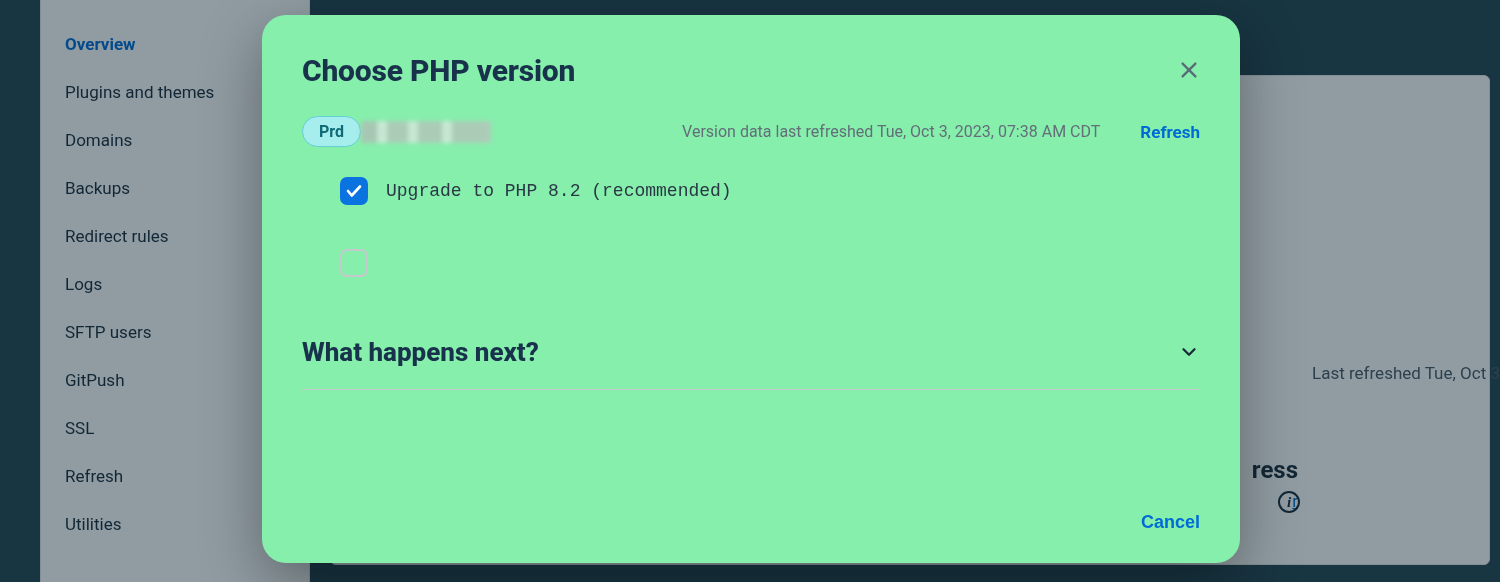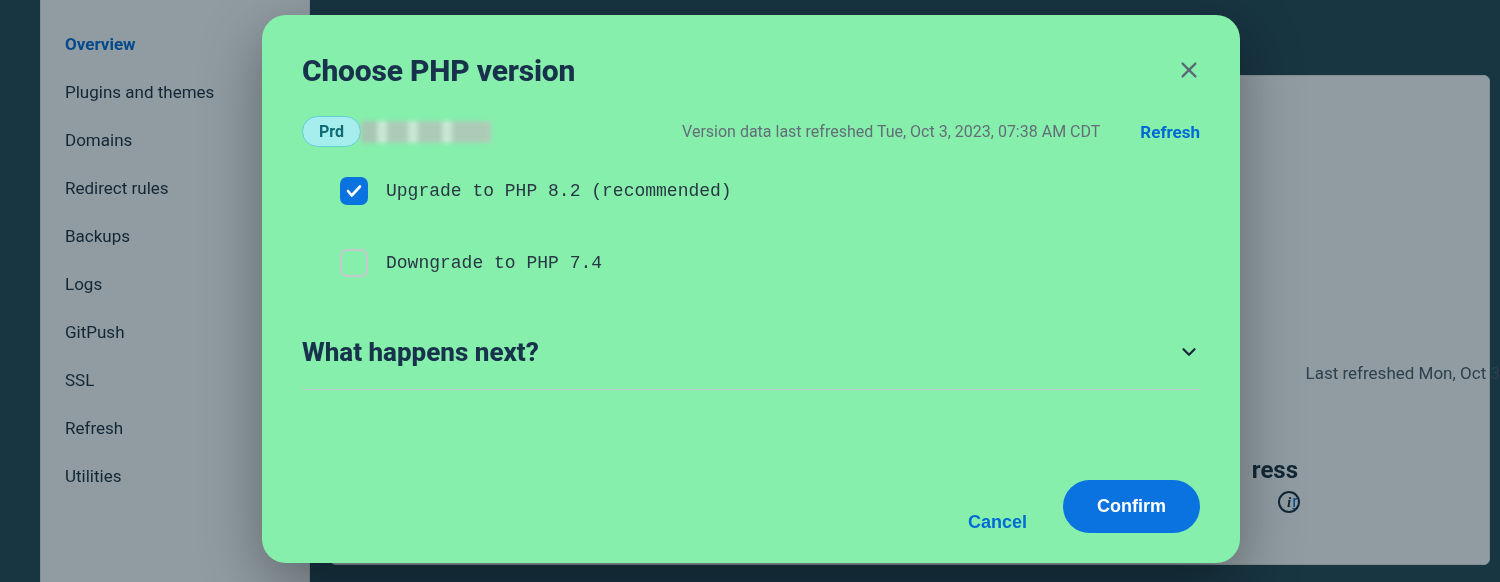--- a/index.html
+++ b/index.html
@@ -165,31 +165,32 @@
     cursor: pointer;
   }
 </style>
 </head>
 <body>
 
 <div class="sidebar">
   <div class="sidebar-item active">Overview</div>
   <div class="sidebar-item">Plugins and themes</div>
   <div class="sidebar-item">Domains</div>
+  <div class="sidebar-item">Backups</div>
   <div class="sidebar-item">Redirect rules</div>
-  <div class="sidebar-item">Backups</div>
   <div class="sidebar-item">Logs</div>
+  <div class="sidebar-item">SFTP users</div>
   <div class="sidebar-item">GitPush</div>
   <div class="sidebar-item">SSL</div>
   <div class="sidebar-item">Refresh</div>
   <div class="sidebar-item">Utilities</div>
 </div>
 
 <div class="bg-panel"></div>
-<div class="bg-refresh">Last refreshed Mon, Oct 3</div>
+<div class="bg-refresh">Last refreshed Tue, Oct 3</div>
 <div class="bg-ress">ress</div>
 <span class="bg-link">r</span>
 <span class="bg-info-icon">i</span>
 
 <div class="scrim"></div>
 
 <div class="modal">
   <div class="modal-header">
     <h1 class="modal-title">Choose PHP version</h1>
     <span class="close-icon">
@@ -211,30 +212,28 @@
     <div class="option">
       <span class="checkbox checked">
         <svg viewBox="0 0 24 24" fill="none" stroke="currentColor" stroke-width="3.5" stroke-linecap="round" stroke-linejoin="round">
             <polyline points="4 12 9 18 20 6"></polyline>
           </svg>
       </span>
       <span class="option-label">Upgrade to PHP 8.2 (recommended)</span>
     </div>
     <div class="option">
       <span class="checkbox"></span>
-      <span class="option-label">Downgrade to PHP 7.4</span>
     </div>
   </div>
 
   <div class="accordion">
     <span class="accordion-title">What happens next?</span>
     <span class="chevron">
       <svg viewBox="0 0 24 24" fill="none" stroke="currentColor" stroke-width="2.5" stroke-linecap="round" stroke-linejoin="round">
           <polyline points="6 9 12 15 18 9"></polyline>
         </svg>
     </span>
   </div>
 
   <div class="footer">
     <button class="btn-cancel">Cancel</button>
-    <button class="btn-confirm">Confirm</button>
   </div>
 </div>
 
 </body></html>

